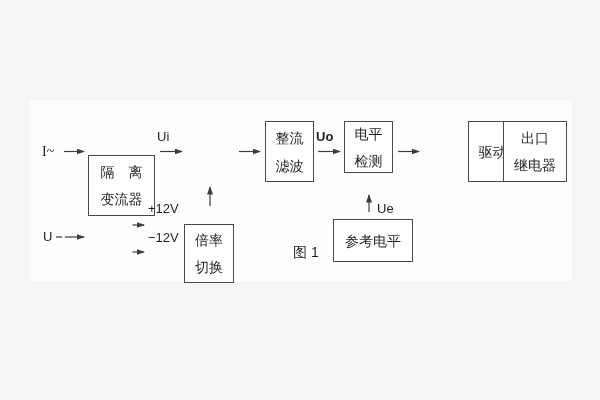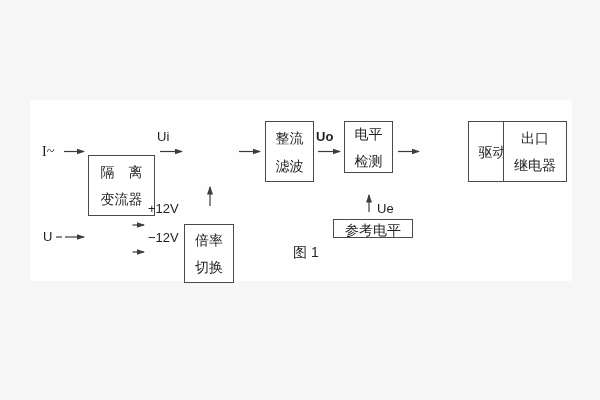--- a/index.html
+++ b/index.html
@@ -53,21 +53,21 @@
   
   #b-iso   { left: 88px;  top: 121px; width: 67px; height: 61px; margin-top: 34px; }
   #b-set   { left: 186px; top: 121px; width: 49px; height: 61px; }
   #b-rect  { left: 265px; top: 121px; width: 49px; height: 61px; gap: 14px; }
   #b-level { left: 344px; top: 121px; width: 49px; height: 52px; }
   #b-drv   { left: 424px; top: 121px; width: 49px; height: 61px; margin-left: 44px; }
   #b-relay { left: 503px; top: 121px; width: 64px; height: 61px; }
   
   #b-pwr   { left: 88px;  top: 208px; width: 44px; height: 60px; }
   #b-ratio { left: 184px; top: 208px; width: 50px; height: 59px; margin-top: 16px; }
-  #b-ref   { left: 333px; top: 219px; width: 80px; height: 19px; justify-content: flex-end; }
+  #b-ref   { left: 333px; top: 219px; width: 80px; height: 43px; }
 </style>
 </head>
 <body>
 
 <div id="canvas">
 
   <div class="panel"></div>
 
   <svg class="wires" viewBox="0 0 600 400" aria-hidden="true">
     <defs>

